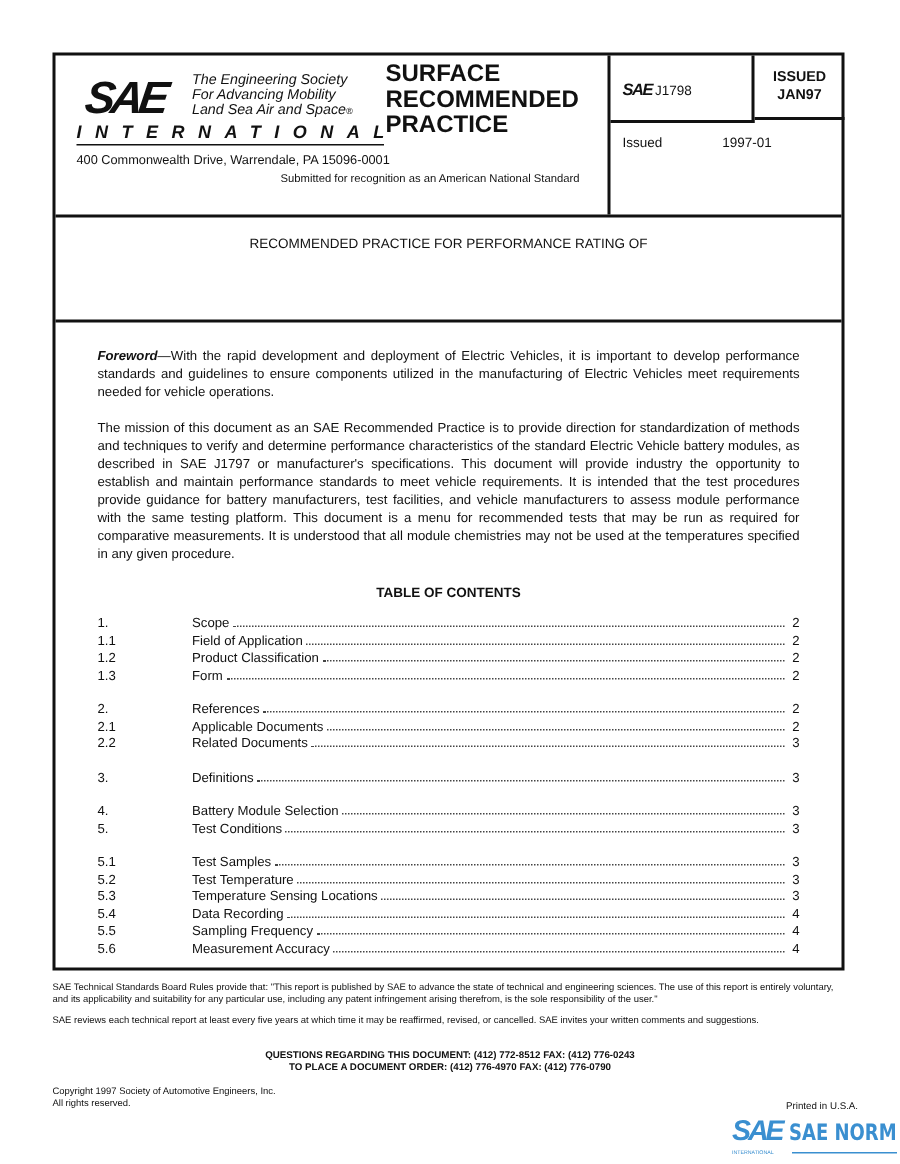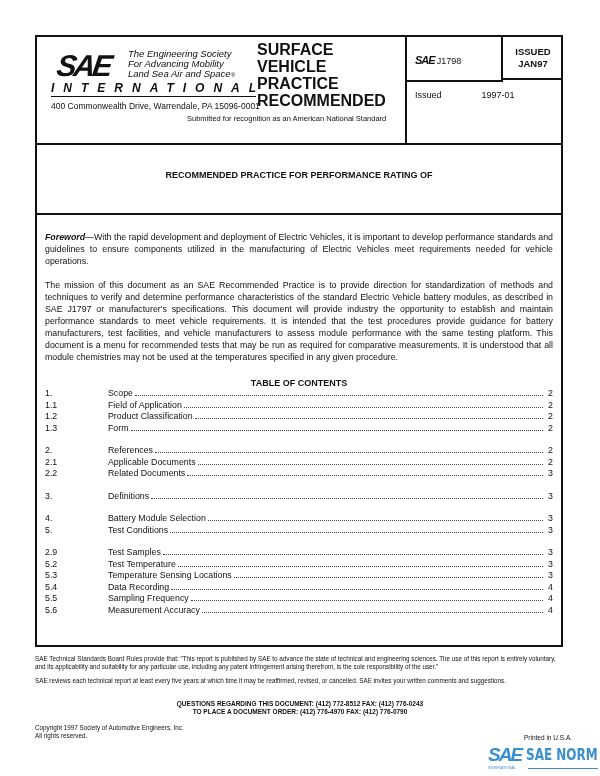--- a/index.html
+++ b/index.html
@@ -15,27 +15,27 @@
   .title-block div { white-space: nowrap; }
   .submitted { position: absolute; left: 150px; top: 77px; font-size: 7.5px; white-space: nowrap; text-align: right; }
   .right-box { position: absolute; left: 368px; top: 0; width: 156px; height: 106px; border-left: 2px solid #111; }
   .doc-num { position: absolute; left: 0; top: 0; width: 94px; height: 43px; border-right: 2px solid #111; border-bottom: 2px solid #111; }
   .doc-num-inner { position: absolute; left: 8px; top: 17px; font-size: 9px; white-space: nowrap; text-align: right; }
   .doc-num-inner .sae-small { font-weight: bold; font-style: italic; font-size: 11px; letter-spacing: -1px; margin-right: 2px; }
   .issued-box { position: absolute; left: 96px; top: 0; width: 60px; height: 43px; border-bottom: 2px solid #111; text-align: center; font-size: 9.5px; font-weight: bold; line-height: 12px; padding-top: 9px; box-sizing: border-box; }
   .issued-row { position: absolute; left: 8px; top: 53px; font-size: 9px; white-space: nowrap; }
   .issued-row span.val { margin-left: 40px; }
   .doc-title-area { position: absolute; left: 0; top: 106px; width: 524px; height: 70px; border-bottom: 2px solid #111; text-align: center; }
-  .doc-title { padding-top: 27px; font-size: 9px; font-weight: bold; line-height: 11px; }
-  .body-area { position: absolute; left: 0; top: 178px; width: 524px; padding: 0 8px; box-sizing: border-box; }
+  .doc-title { padding-top: 14px; font-size: 9px; font-weight: normal; line-height: 11px; }
+  .body-area { position: absolute; left: 0; top: 178px; width: 524px; padding: 0 28px; box-sizing: border-box; }
   p.para { margin: 0; font-size: 8.8px; line-height: 12px; text-align: justify; }
   p.foreword { margin-top: 16px; }
   p.mission { margin-top: 12px; }
   .fw-label { font-weight: bold; font-style: italic; }
-  .toc-title { text-align: center; font-size: 9px; font-weight: bold; margin-top: 15px; margin-bottom: 0; }
+  .toc-title { text-align: center; font-size: 9px; font-weight: bold; margin-top: 15px; margin-bottom: 10px; }
   .toc-group { margin-bottom: 11px; }
   .toc-row { display: flex; align-items: baseline; font-size: 8.8px; line-height: 11.5px; }
   .toc-num { width: 63px; flex: none; }
   .toc-label { flex: none; white-space: nowrap; }
   .toc-dots { flex: 1; border-bottom: 1px dotted #444; margin: 0 2px 2px 2px; }
   .toc-page { flex: none; width: 8px; text-align: right; }
   .fine-print { position: absolute; left: 35px; top: 655px; width: 530px; font-size: 6.3px; line-height: 8px; }
   .fine-print p { margin: 0 0 6px 0; }
   .questions { position: absolute; left: 0; top: 700px; width: 600px; text-align: center; font-size: 6.5px; font-weight: bold; line-height: 8px; }
   .copyright { position: absolute; left: 35px; top: 724px; font-size: 6.3px; line-height: 8px; }
@@ -56,23 +56,22 @@
       <div class="tagline">
         <div>The Engineering Society</div>
         <div>For Advancing Mobility</div>
         <div><span>Land Sea Air and Space</span><span style="font-size:6px">®</span></div>
       </div>
       <div class="intl">INTERNATIONAL</div>
       <div class="address">400 Commonwealth Drive, Warrendale, PA 15096-0001</div>
     </div>
     <div class="title-block">
       <div>SURFACE</div>
-      <div>VEHICLE</div>
+      <div>RECOMMENDED</div>
       <div>PRACTICE</div>
-      <div>RECOMMENDED</div>
     </div>
     <div class="submitted">Submitted for recognition as an American National Standard</div>
     <div class="right-box">
       <div class="doc-num">
         <div class="doc-num-inner">
           <span class="sae-small">SAE</span><span>J1798</span>
         </div>
       </div>
       <div class="issued-box">
         <div>ISSUED</div>
@@ -163,21 +162,21 @@
       <div class="toc-row">
           <span class="toc-num">5.</span>
           <span class="toc-label">Test Conditions</span>
           <span class="toc-dots"></span>
           <span class="toc-page">3</span>
         </div>
     </div>
 
     <div class="toc-group">
       <div class="toc-row">
-          <span class="toc-num">2.9</span>
+          <span class="toc-num">5.1</span>
           <span class="toc-label">Test Samples</span>
           <span class="toc-dots"></span>
           <span class="toc-page">3</span>
         </div>
       <div class="toc-row">
           <span class="toc-num">5.2</span>
           <span class="toc-label">Test Temperature</span>
           <span class="toc-dots"></span>
           <span class="toc-page">3</span>
         </div>

